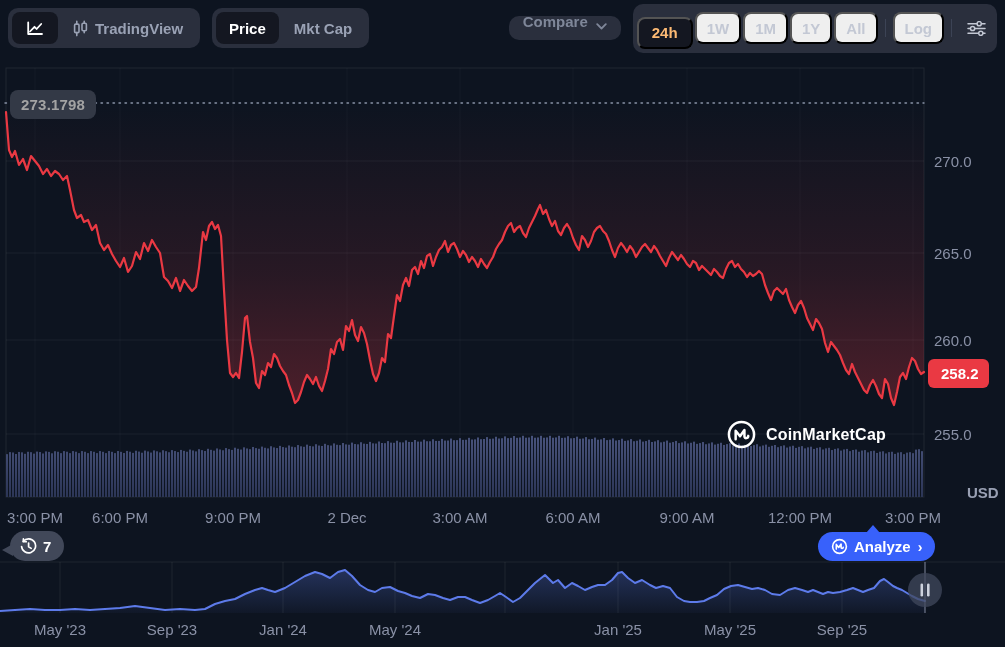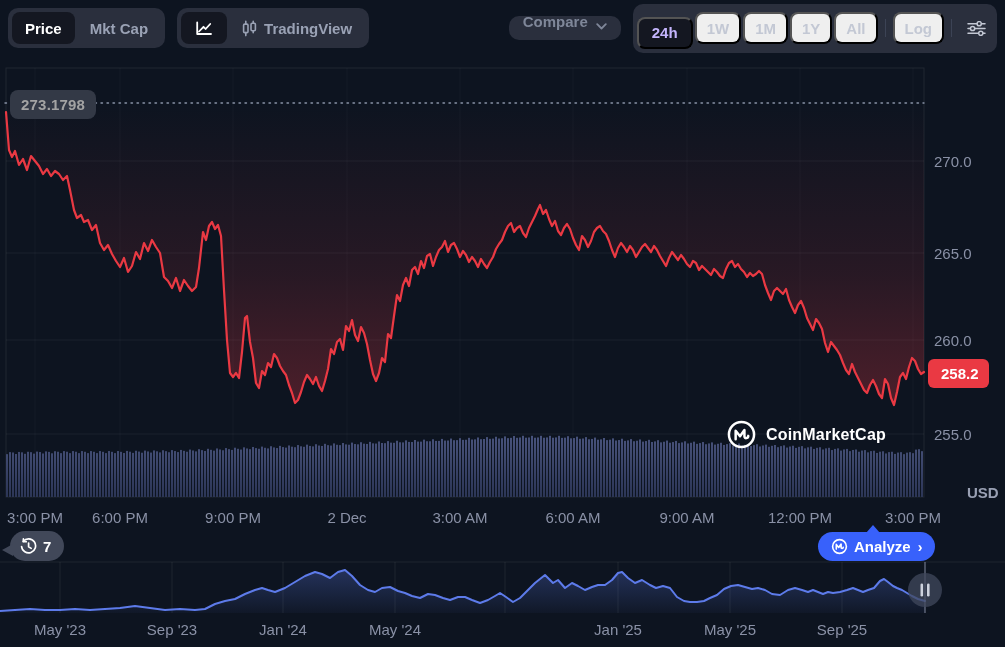--- a/index.html
+++ b/index.html
@@ -16,21 +16,21 @@
   .tgroup{display:flex;align-items:center;background:#2a2f3d;border-radius:10px;padding:4px;gap:2px;}
   .chip{height:32px;display:flex;align-items:center;gap:7px;padding:0 13px;border-radius:8px;
     font-size:15px;font-weight:700;color:#9aa2b5;cursor:pointer;white-space:nowrap;border:none;background:transparent;}
   .chip.active{background:#141721;color:#ffffff;}
   .chip.icon-only{padding:0 14px;}
   .cmp-btn{height:24px;display:flex;align-items:flex-end;gap:8px;background:#2a2f3d;border:none;
     border-radius:10px;padding:10px 14px;font-size:15px;font-weight:700;color:#7f8799;cursor:pointer;
     font-family:"Liberation Sans",sans-serif;}
   .range-chip{height:32px;display:flex;align-items:center;padding:0 10px;border-radius:8px;
     font-size:15px;font-weight:700;color:#c3c8d4;cursor:pointer;}
-  .range-chip.active{background:#141721;color:#c4b5fd;padding:0 13px;margin-top:9px;}
+  .range-chip.active{background:#141721;color:#fdba74;padding:0 13px;margin-top:9px;}
   .sep{width:1px;height:18px;background:#3c4355;margin:0 5px;}
   .icon-btn{display:flex;align-items:center;justify-content:center;width:34px;height:32px;
     background:transparent;border:none;cursor:pointer;border-radius:8px;}
   
   #chart-svg{position:absolute;left:0;top:0;}
   .ref-badge{position:absolute;left:10px;top:90px;background:#333946;color:#a3a3a3;
     font-size:15px;font-weight:700;padding:6px 11px;border-radius:8px;letter-spacing:.2px;}
   .cur-badge{position:absolute;left:928px;top:359px;background:#ea3943;color:#ffffff;
     font-size:15px;font-weight:700;padding:6px 10px;border-radius:6px;}
   .ylab{position:absolute;left:934px;transform:translateY(-50%);font-size:15px;color:#8a91a6;font-weight:400;}
@@ -52,47 +52,47 @@
   
   .watermark{position:absolute;left:726px;top:419px;display:flex;align-items:center;gap:9px;color:#ffffff;}
   .watermark .wm-text{font-size:16px;font-weight:700;letter-spacing:.2px;}
 </style>
 </head>
 <body>
 
 <div class="toolbar">
   <div class="tb-left">
     <div class="tgroup">
-      <button class="chip active">
-          <span>Price</span>
-        </button>
-      <button class="chip">
-          <span>Mkt Cap</span>
-        </button>
-    </div>
-    <div class="tgroup">
       <button class="chip active icon-only">
         <span style="display:flex">
           <svg width="18" height="15" viewBox="0 0 18 15" fill="none">
             <path d="M2.2 1.5 V13 H16" stroke="#fff" stroke-width="1.8" stroke-linecap="round" stroke-linejoin="round"></path>
             <path d="M4 10.5 L8.5 5.8 L10.6 8 L15.2 3" stroke="#fff" stroke-width="1.8" stroke-linecap="round" stroke-linejoin="round"></path>
           </svg>
         </span>
       </button>
       <button class="chip">
         <span style="display:flex">
           <svg width="15" height="17" viewBox="0 0 15 17" fill="none">
             <path d="M3.8 1.2 V4.1 M3.8 12.6 V15.6" stroke="#9aa2b5" stroke-width="1.6" stroke-linecap="round"></path>
             <rect x="1.6" y="4.1" width="4.4" height="8.5" rx="1.2" stroke="#9aa2b5" stroke-width="1.6"></rect>
             <path d="M11.2 1.2 V3.2 M11.2 10.7 V12.8" stroke="#9aa2b5" stroke-width="1.6" stroke-linecap="round"></path>
             <rect x="9" y="3.2" width="4.4" height="7.5" rx="1.2" stroke="#9aa2b5" stroke-width="1.6"></rect>
           </svg>
         </span>
         <span>TradingView</span>
       </button>
+    </div>
+    <div class="tgroup">
+      <button class="chip active">
+          <span>Price</span>
+        </button>
+      <button class="chip">
+          <span>Mkt Cap</span>
+        </button>
     </div>
   </div>
 
   <div class="tb-right">
     <button class="cmp-btn">
       <span>Compare</span>
       <span style="display:flex">
         <svg width="11" height="7" viewBox="0 0 11 7" fill="none">
           <path d="M1.2 1.2 L5.5 5.5 L9.8 1.2" stroke="#7f8799" stroke-width="1.8" stroke-linecap="round" stroke-linejoin="round"></path>
         </svg>

